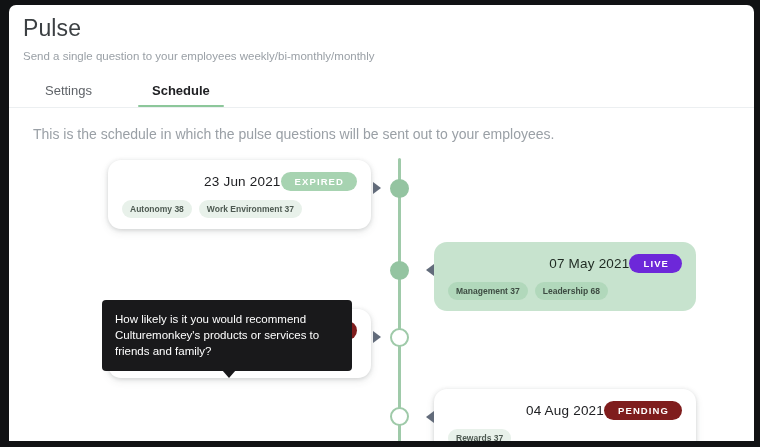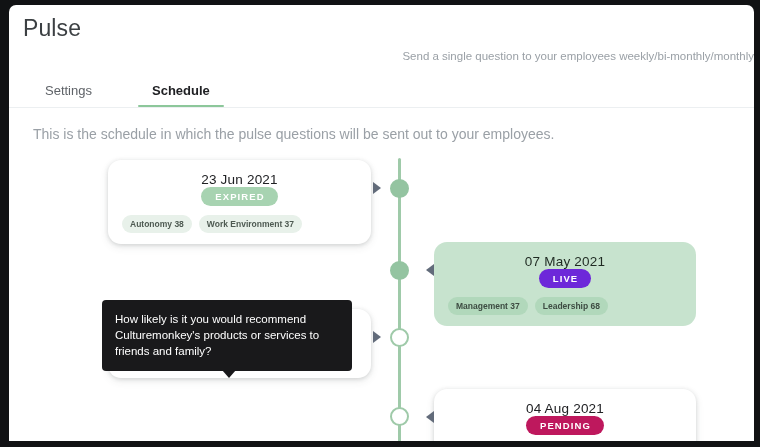--- a/index.html
+++ b/index.html
@@ -22,21 +22,21 @@
     overflow:hidden;
     box-sizing:border-box;
   }
   
   .header{padding:10px 0 0 14px;}
   .page-title{
     font-size:23px;color:#3c4043;font-weight:400;
     letter-spacing:.1px;line-height:26px;margin:0;
   }
   .page-subtitle{
-    font-size:11.5px;color:#9aa0a6;margin:8px 0 0 0;line-height:14px;text-align:right;
+    font-size:11.5px;color:#9aa0a6;margin:8px 0 0 0;line-height:14px;
   }
   
   .tabs{
     position:relative;margin-top:14px;padding-left:14px;
     display:flex;align-items:flex-end;gap:16px;
   }
   .tab{
     font-size:13px;color:#5f6368;padding:6px 22px 9px 22px;
     cursor:pointer;position:relative;background:none;border:none;
     font-family:inherit;
@@ -72,30 +72,30 @@
     border-radius:13px;
     padding:12px 14px 11px 14px;
   }
   .card.light{
     background:#ffffff;
     box-shadow:0 1px 4px rgba(60,64,67,.18),0 3px 9px rgba(60,64,67,.10);
   }
   .card.green{
     background:#c7e3ce;
   }
-  .card-top{display:flex;align-items:center;justify-content:flex-end;flex-direction:column;}
+  .card-top{display:flex;align-items:center;justify-content:flex-end;}
   .card-date{font-size:13.5px;color:#202124;letter-spacing:.2px;}
   .card.green .card-date{color:#1f2a22;}
   .badge{
     font-size:9.5px;letter-spacing:1.1px;font-weight:700;color:#ffffff;
     border-radius:11px;padding:4px 13px 4px 14px;white-space:nowrap;
   }
   .badge.expired{background:#a7d3b1;}
   .badge.live{background:#6d28d9;}
-  .badge.pending{background:#be185d;color:#ffffff;}
+  .badge.pending{background:#7f1d1d;color:#ffffff;}
   .tags{display:flex;gap:7px;margin-top:9px;}
   .tag{
     font-size:8.5px;font-weight:700;color:#4e5a52;
     background:#e8f1ea;border-radius:9px;padding:4px 8px;white-space:nowrap;
   }
   .card.green .tag{background:#b1d8bb;color:#3d4c42;}
   .caret{
     position:absolute;width:0;height:0;
   }
   .caret.right{

